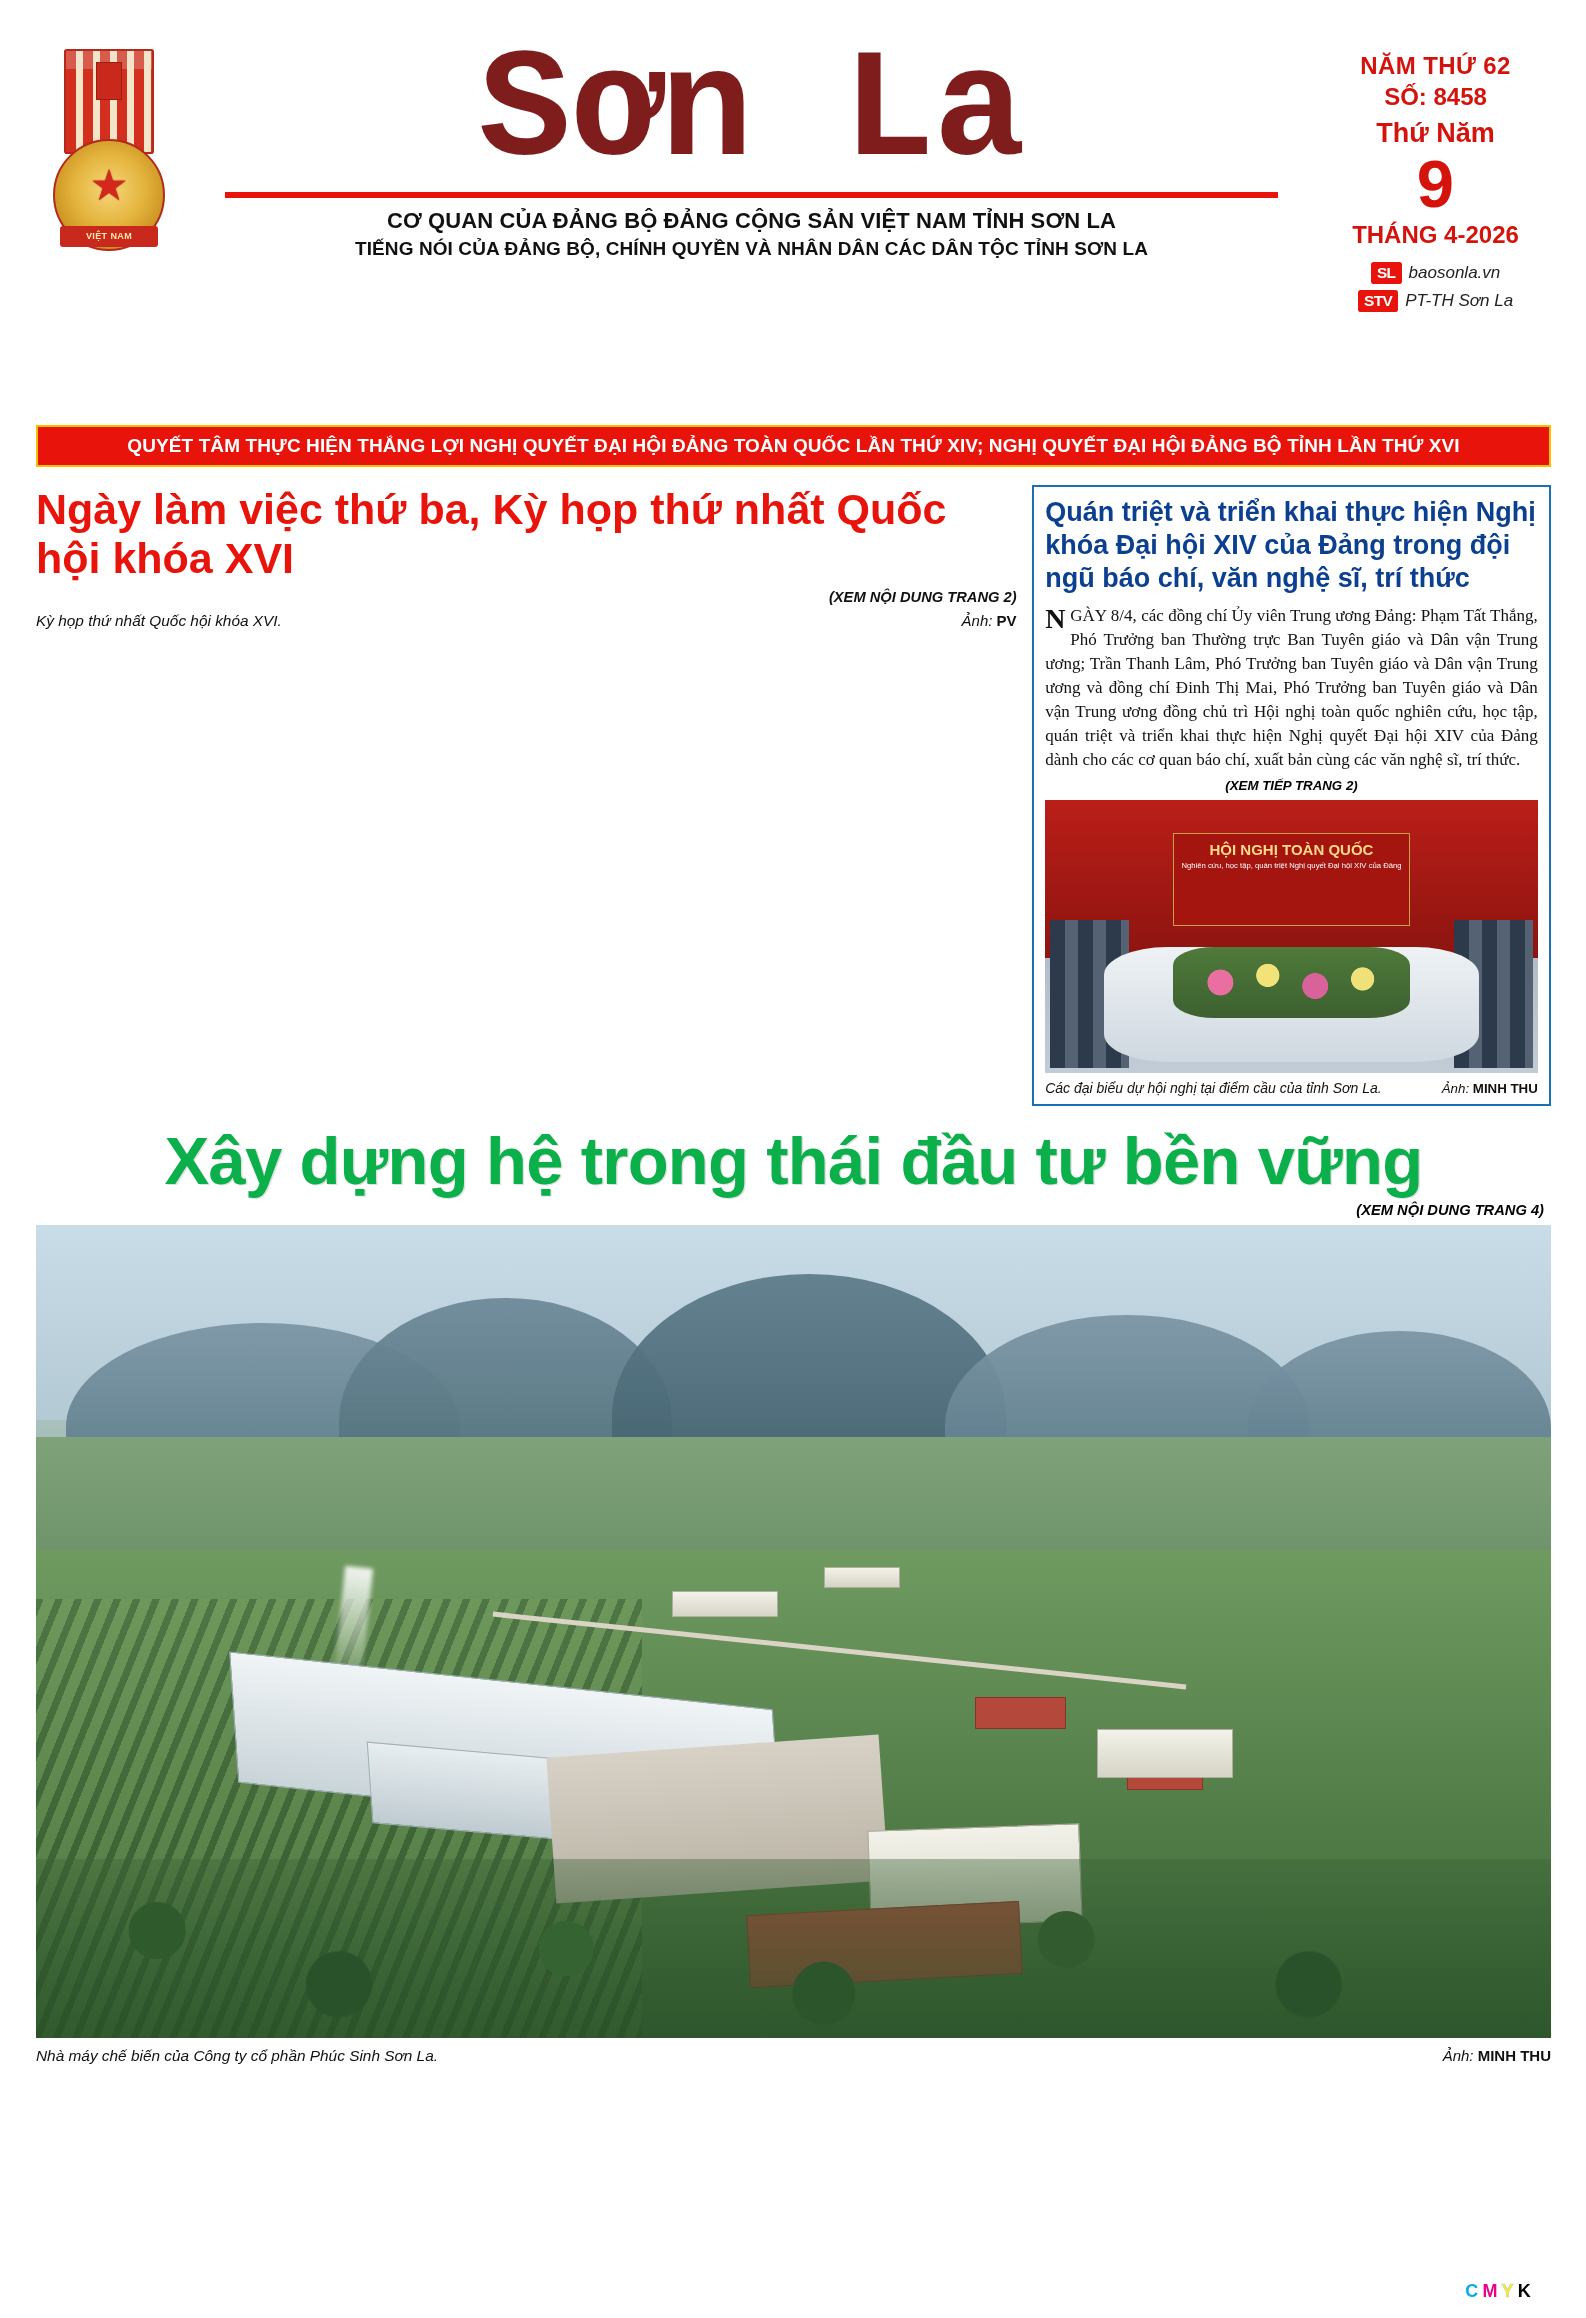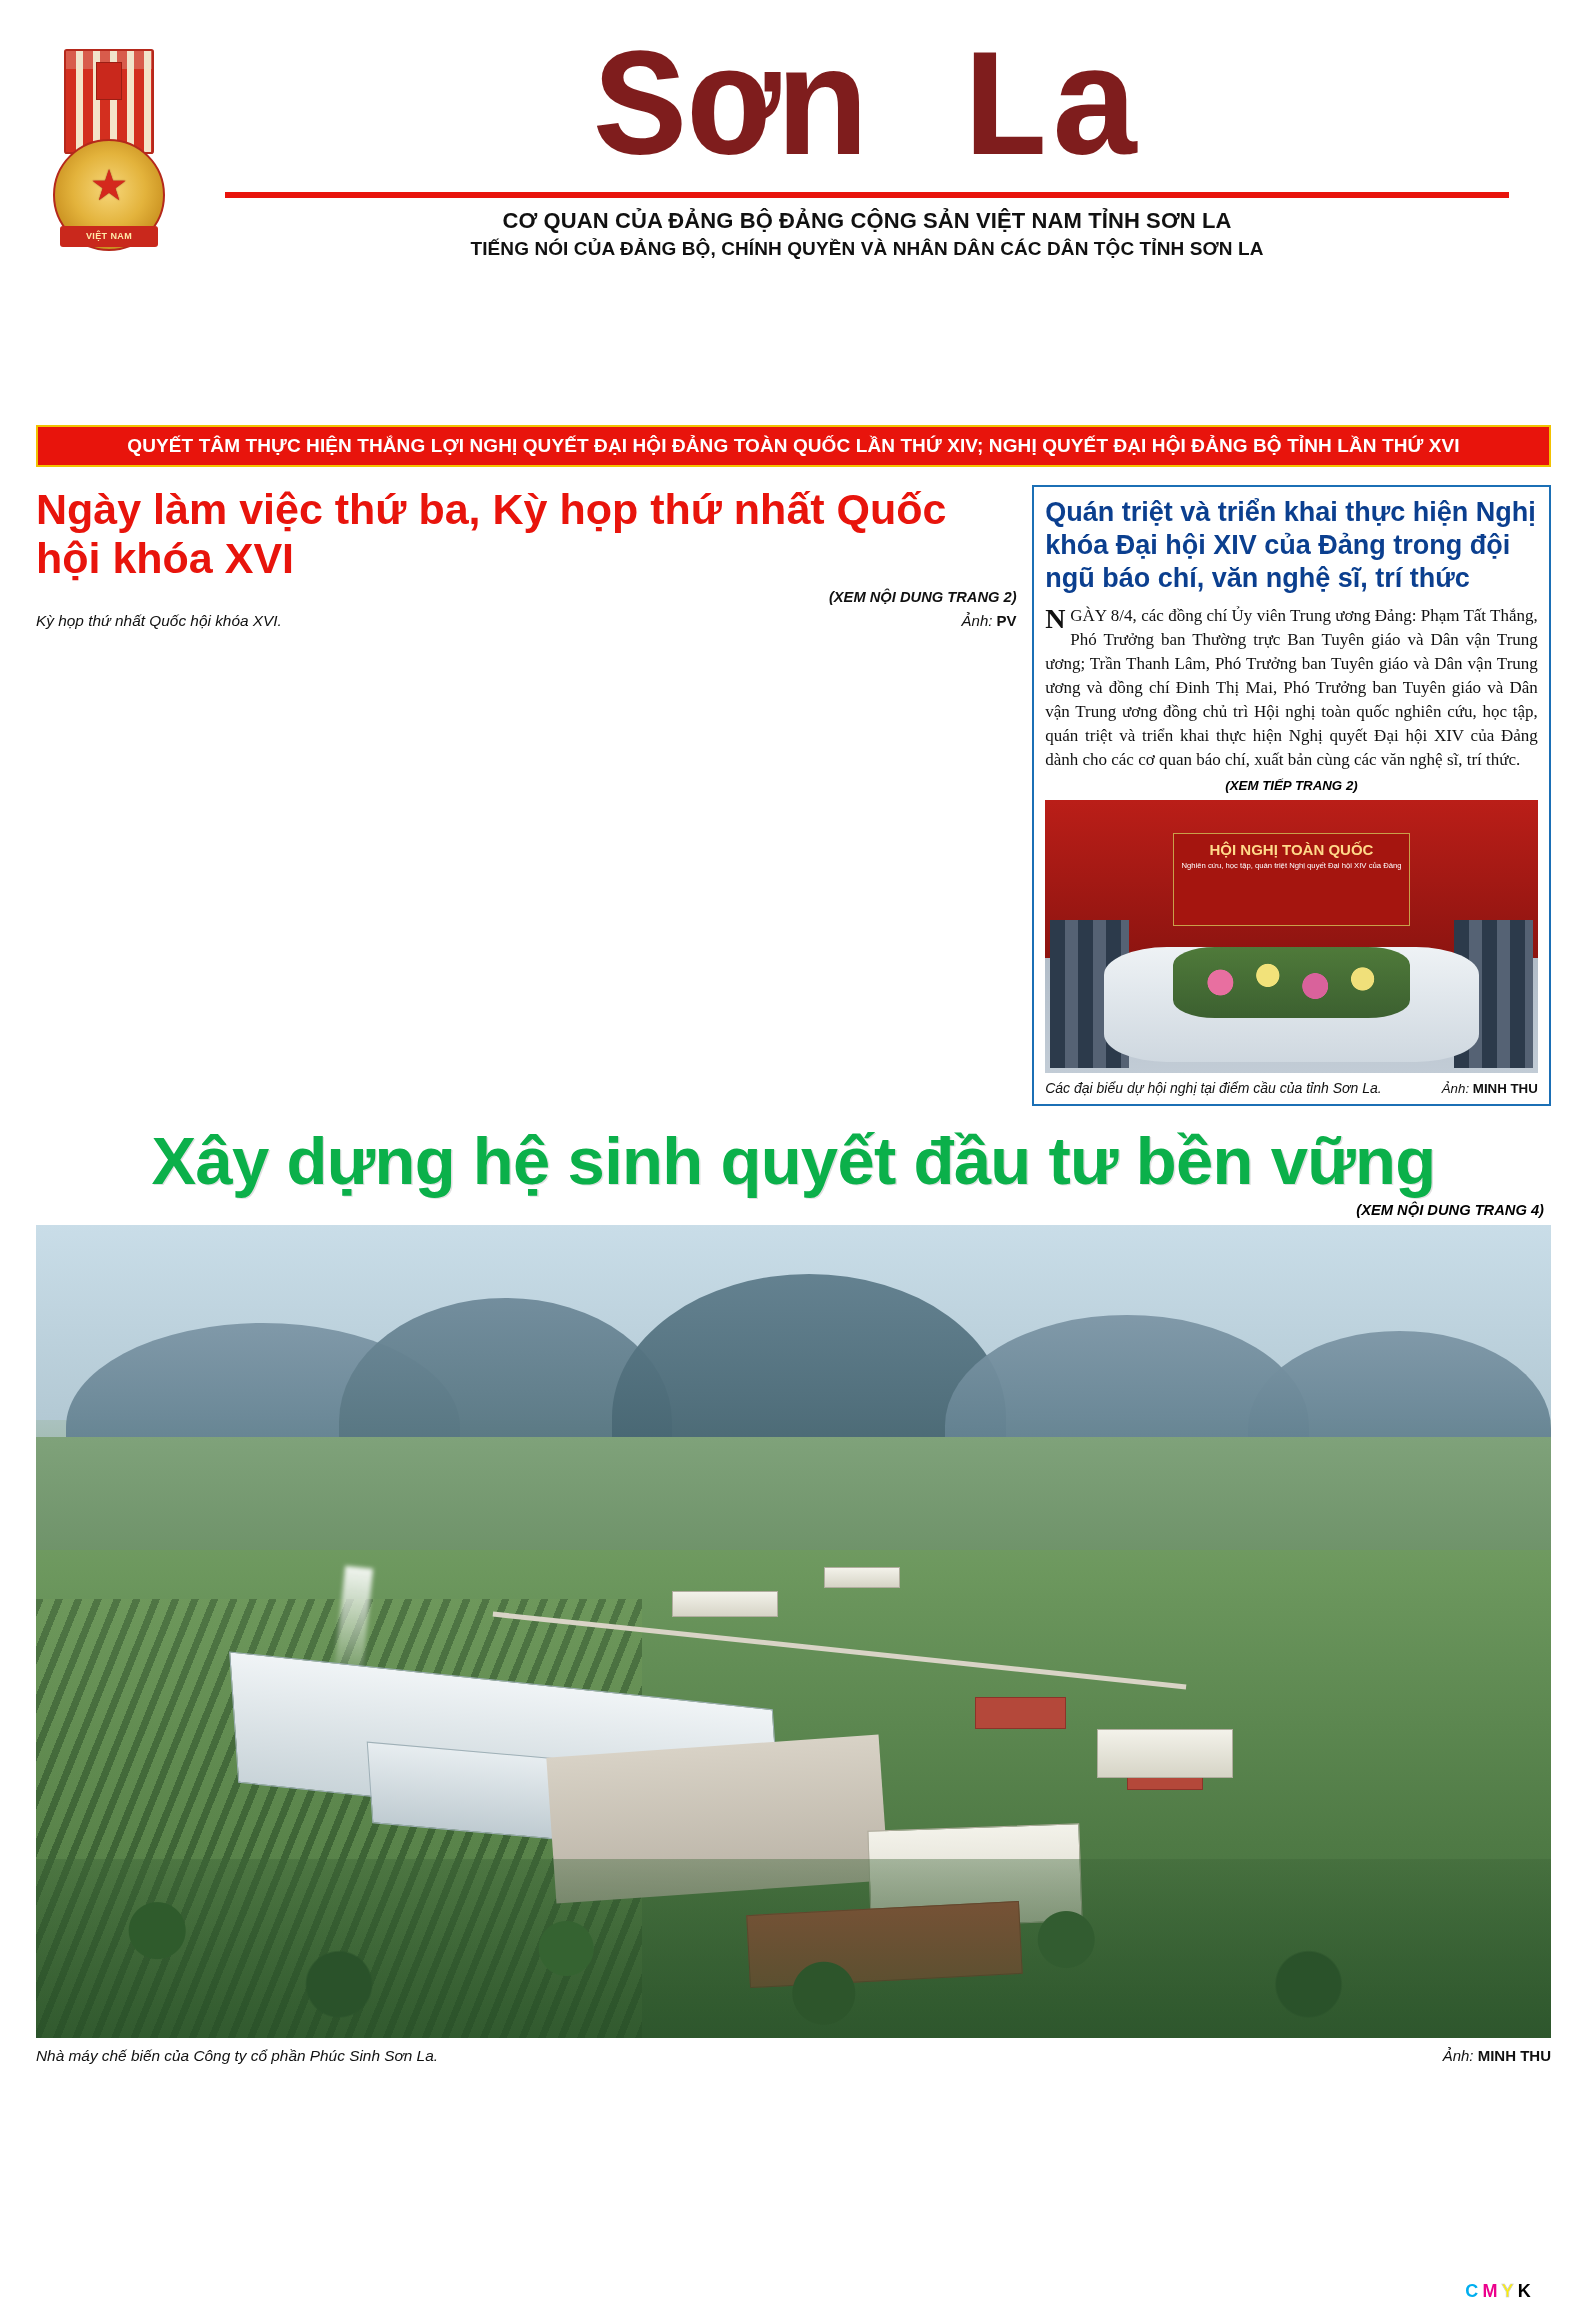--- a/index.html
+++ b/index.html
@@ -386,20 +386,35 @@
       <div class="banner">VIỆT NAM</div>
     </div>
 
     <div class="title-block">
       <div class="paper-title">Sơn La</div>
       <div class="title-rule"></div>
       <div class="sub1">CƠ QUAN CỦA ĐẢNG BỘ ĐẢNG CỘNG SẢN VIỆT NAM TỈNH SƠN LA</div>
       <div class="sub2">TIẾNG NÓI CỦA ĐẢNG BỘ, CHÍNH QUYỀN VÀ NHÂN DÂN CÁC DÂN TỘC TỈNH SƠN LA</div>
     </div>
 
+    <div class="issue-block">
+      <div class="issue-year">NĂM THỨ 62</div>
+      <div class="issue-no">SỐ: 8458</div>
+      <div class="issue-day">Thứ Năm</div>
+      <div class="issue-bignum">9</div>
+      <div class="issue-month">THÁNG 4-2026</div>
+      <div class="web-row">
+        <span class="logo-chip">SL</span>
+        <span class="web-txt it">baosonla.vn</span>
+      </div>
+      <div class="web-row2">
+        <span class="logo-chip">STV</span>
+        <span class="web-txt it">PT-TH Sơn La</span>
+      </div>
+    </div>
   </div>
 
   <div class="red-banner">QUYẾT TÂM THỰC HIỆN THẮNG LỢI NGHỊ QUYẾT ĐẠI HỘI ĐẢNG TOÀN QUỐC LẦN THỨ XIV; NGHỊ QUYẾT ĐẠI HỘI ĐẢNG BỘ TỈNH LẦN THỨ XVI</div>
 
   <div class="top-section">
 
     <div class="left-col">
       <h1 class="lead-head">Ngày làm việc thứ ba, Kỳ họp thứ nhất Quốc hội khóa XVI</h1>
       <div class="see-more">(XEM NỘI DUNG TRANG 2)</div>
 
@@ -436,21 +451,21 @@
         <div class="cap" style="font-size:14px">Các đại biểu dự hội nghị tại điểm cầu của tỉnh Sơn La.</div>
         <div class="credit" style="font-size:13.3px">
           <span>Ảnh:</span>
           <b>MINH THU</b>
         </div>
       </div>
     </div>
   </div>
 
   <div>
-    <h1 class="big-head">Xây dựng hệ sinh quyết đầu tư bền vững</h1>
+    <h1 class="big-head">Xây dựng hệ trong thái đầu tư bền vững</h1>
     <div class="see-more-big">(XEM NỘI DUNG TRANG 4)</div>
 
     <div class="photo aerial">
       <div class="sky"></div>
       <div class="mtn m1"></div>
       <div class="mtn m2"></div>
       <div class="mtn m3"></div>
       <div class="mtn m4"></div>
       <div class="mtn m5"></div>
       <div class="hills"></div>

